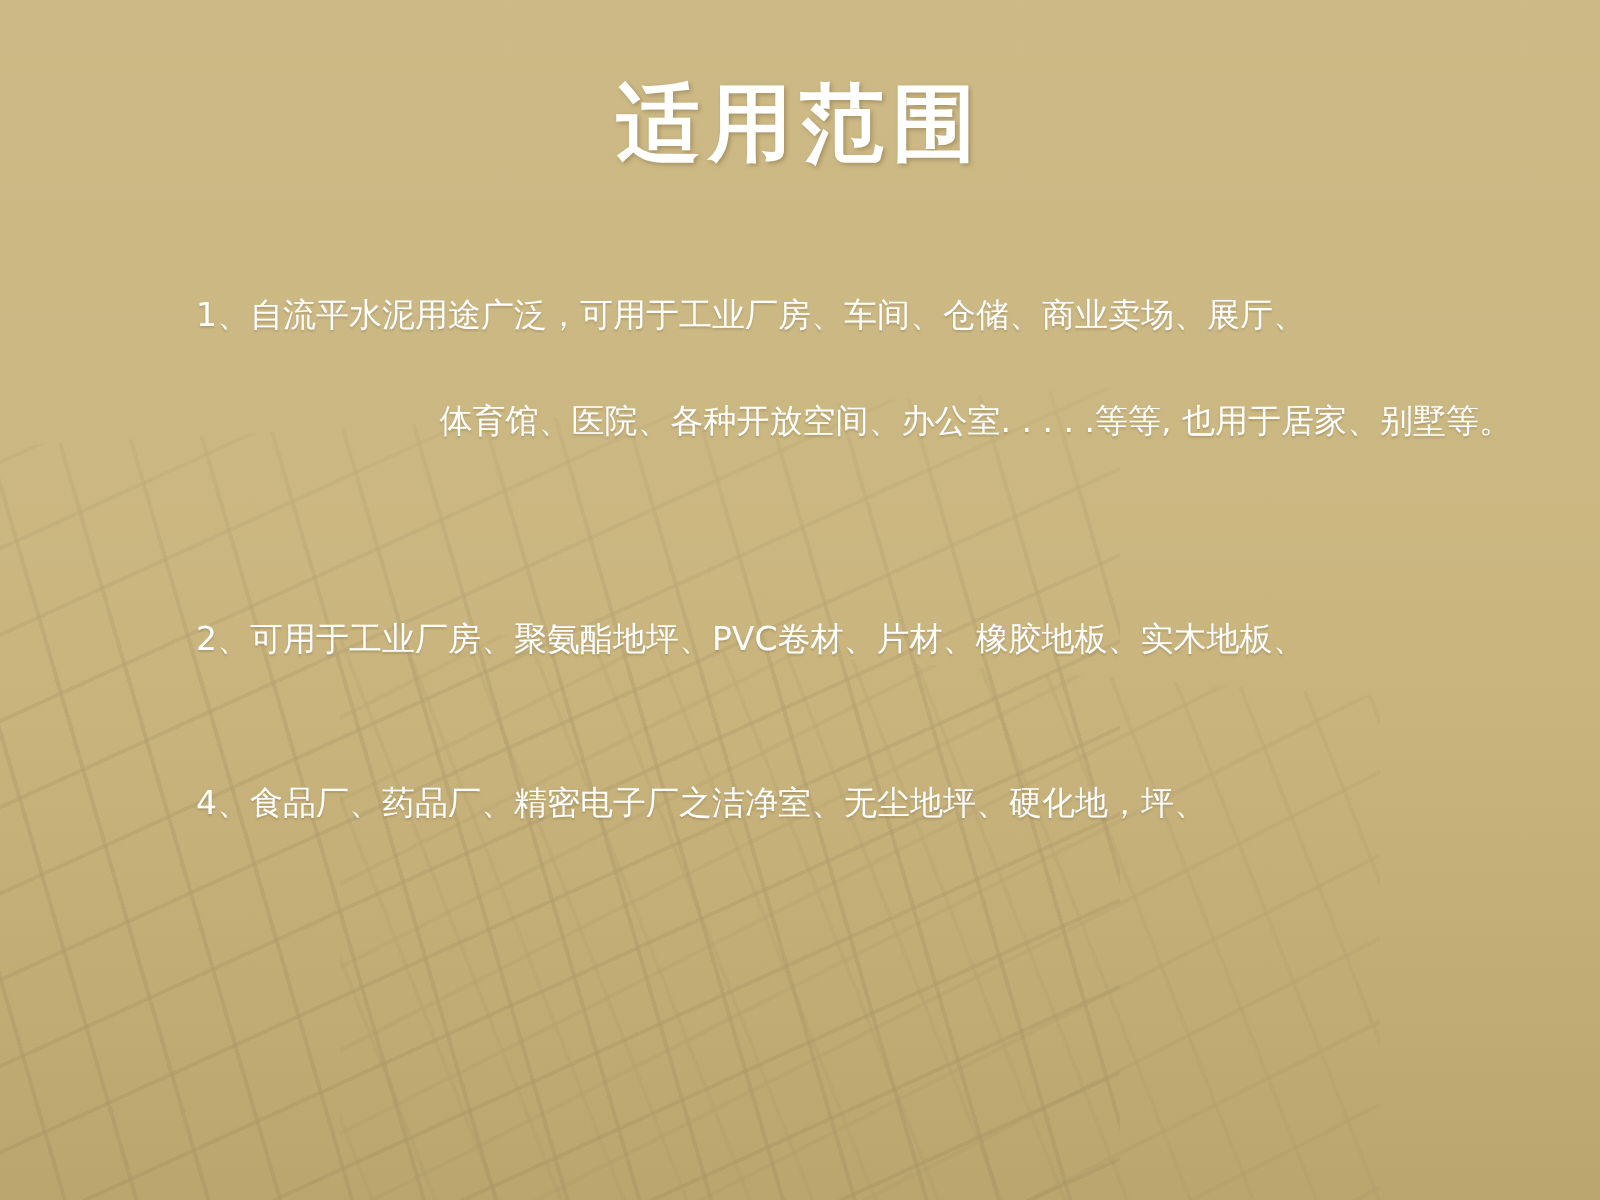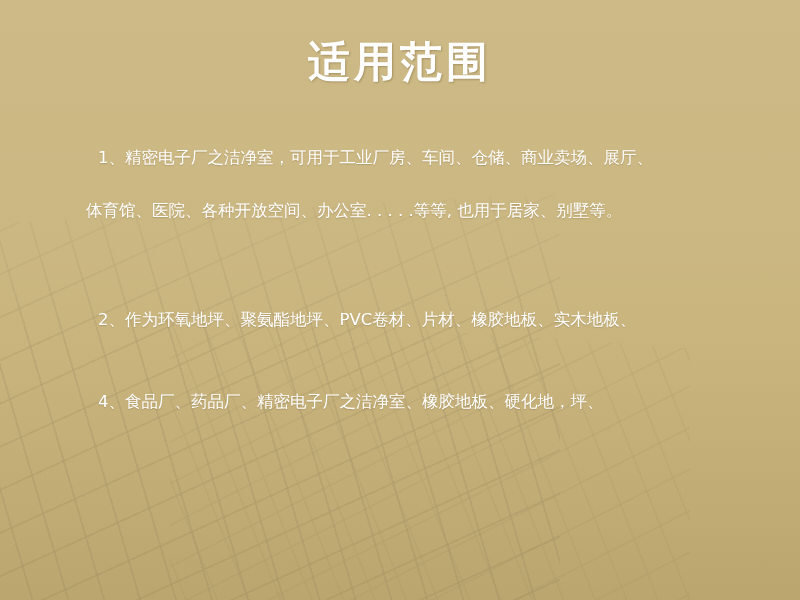--- a/index.html
+++ b/index.html
@@ -103,20 +103,21 @@
     color: #ffffff;
     font-size: 16.5px;
     line-height: 1.62;
     text-shadow: 0px 1px 1px rgba(130,110,70,0.35);
     margin-bottom: 2px;
     white-space: pre-wrap;
   }
   .para .l2 {
     display: block;
     padding-left: 30px;
+    text-align: right;
   }
 </style>
 </head>
 <body>
 
 <div id="slide">
 
   <div class="bg-layer">
     <div class="bg-base"></div>
     <div class="bg-building"></div>
@@ -125,29 +126,29 @@
     <div class="bg-wash"></div>
   </div>
 
   <div class="content">
 
     <div class="slide-title">适用范围</div>
 
     <div class="body-block">
 
       <div class="para">
-        <span>1、</span><span>精密电子厂之洁净室，可用于工业厂房、车间、仓储、商业卖场、展厅、</span>
+        <span>1、</span><span>自流平水泥用途广泛，可用于工业厂房、车间、仓储、商业卖场、展厅、</span>
         <span class="l2">体育馆、医院、各种开放空间、办公室. . . . .等等, 也用于居家、别墅等。</span>
       </div>
 
       <div class="para">
-        <span>2、</span><span>作为环氧地坪、聚氨酯地坪、PVC卷材、片材、橡胶地板、实木地板、</span>
+        <span>2、</span><span>可用于工业厂房、聚氨酯地坪、PVC卷材、片材、橡胶地板、实木地板、</span>
       </div>
 
 
       <div class="para indent-more">
-        <span>4、</span><span>食品厂、药品厂、精密电子厂之洁净室、橡胶地板、硬化地，坪、</span>
+        <span>4、</span><span>食品厂、药品厂、精密电子厂之洁净室、无尘地坪、硬化地，坪、</span>
         
       </div>
 
     </div>
   </div>
 </div>
 
 </body></html>

